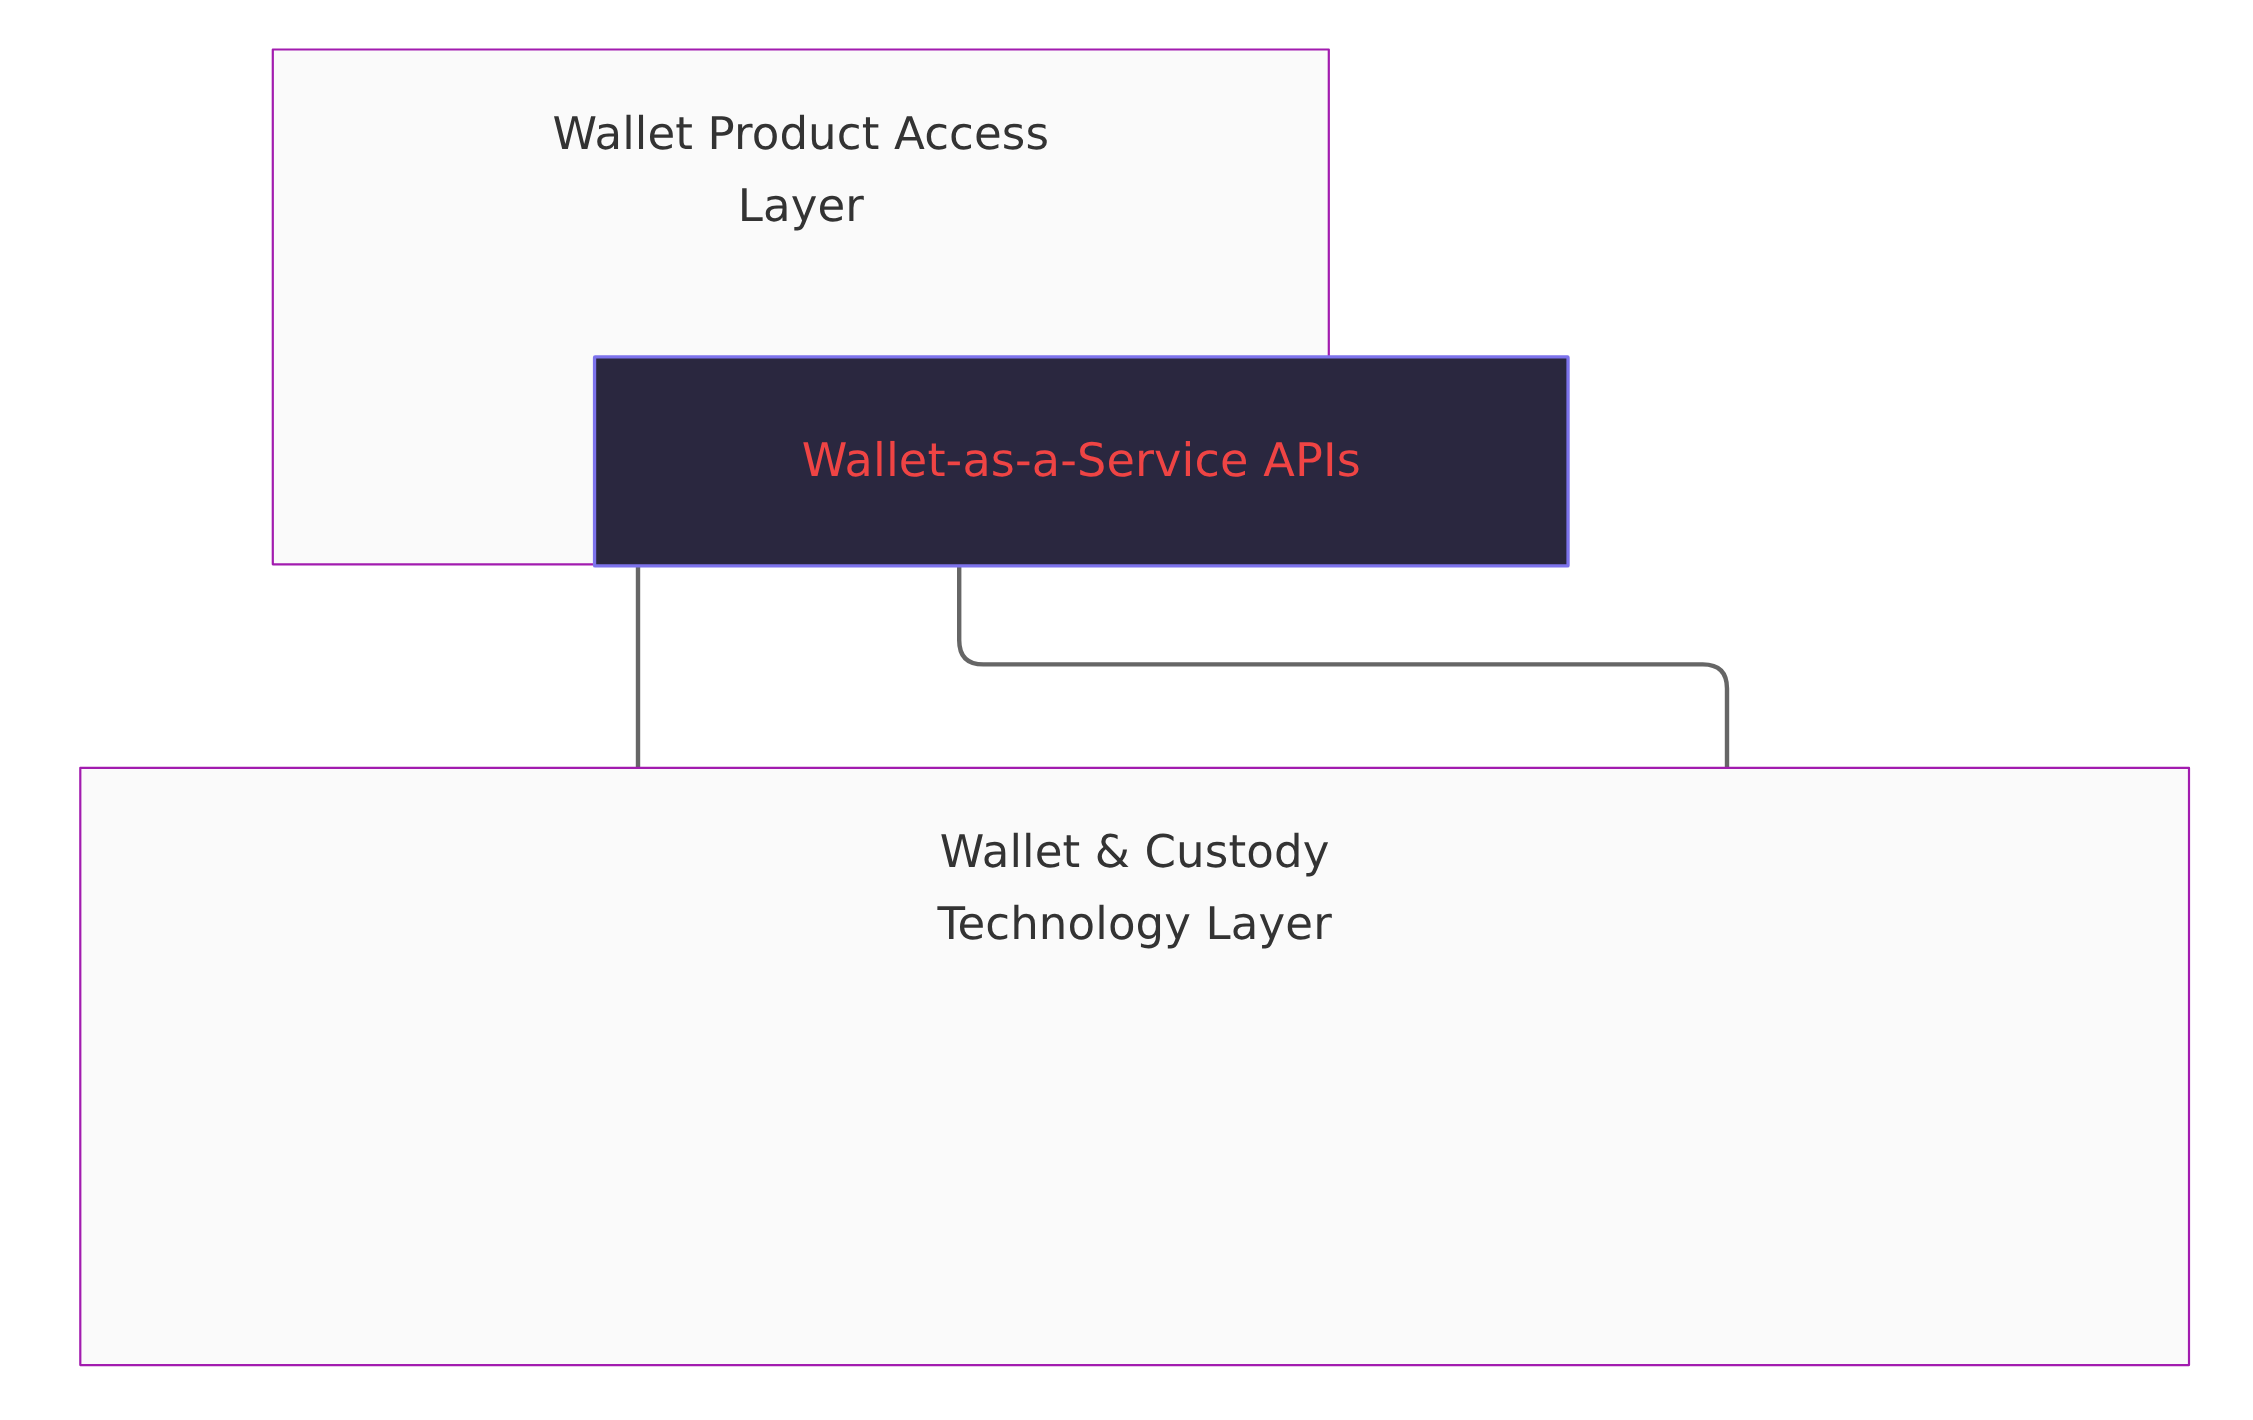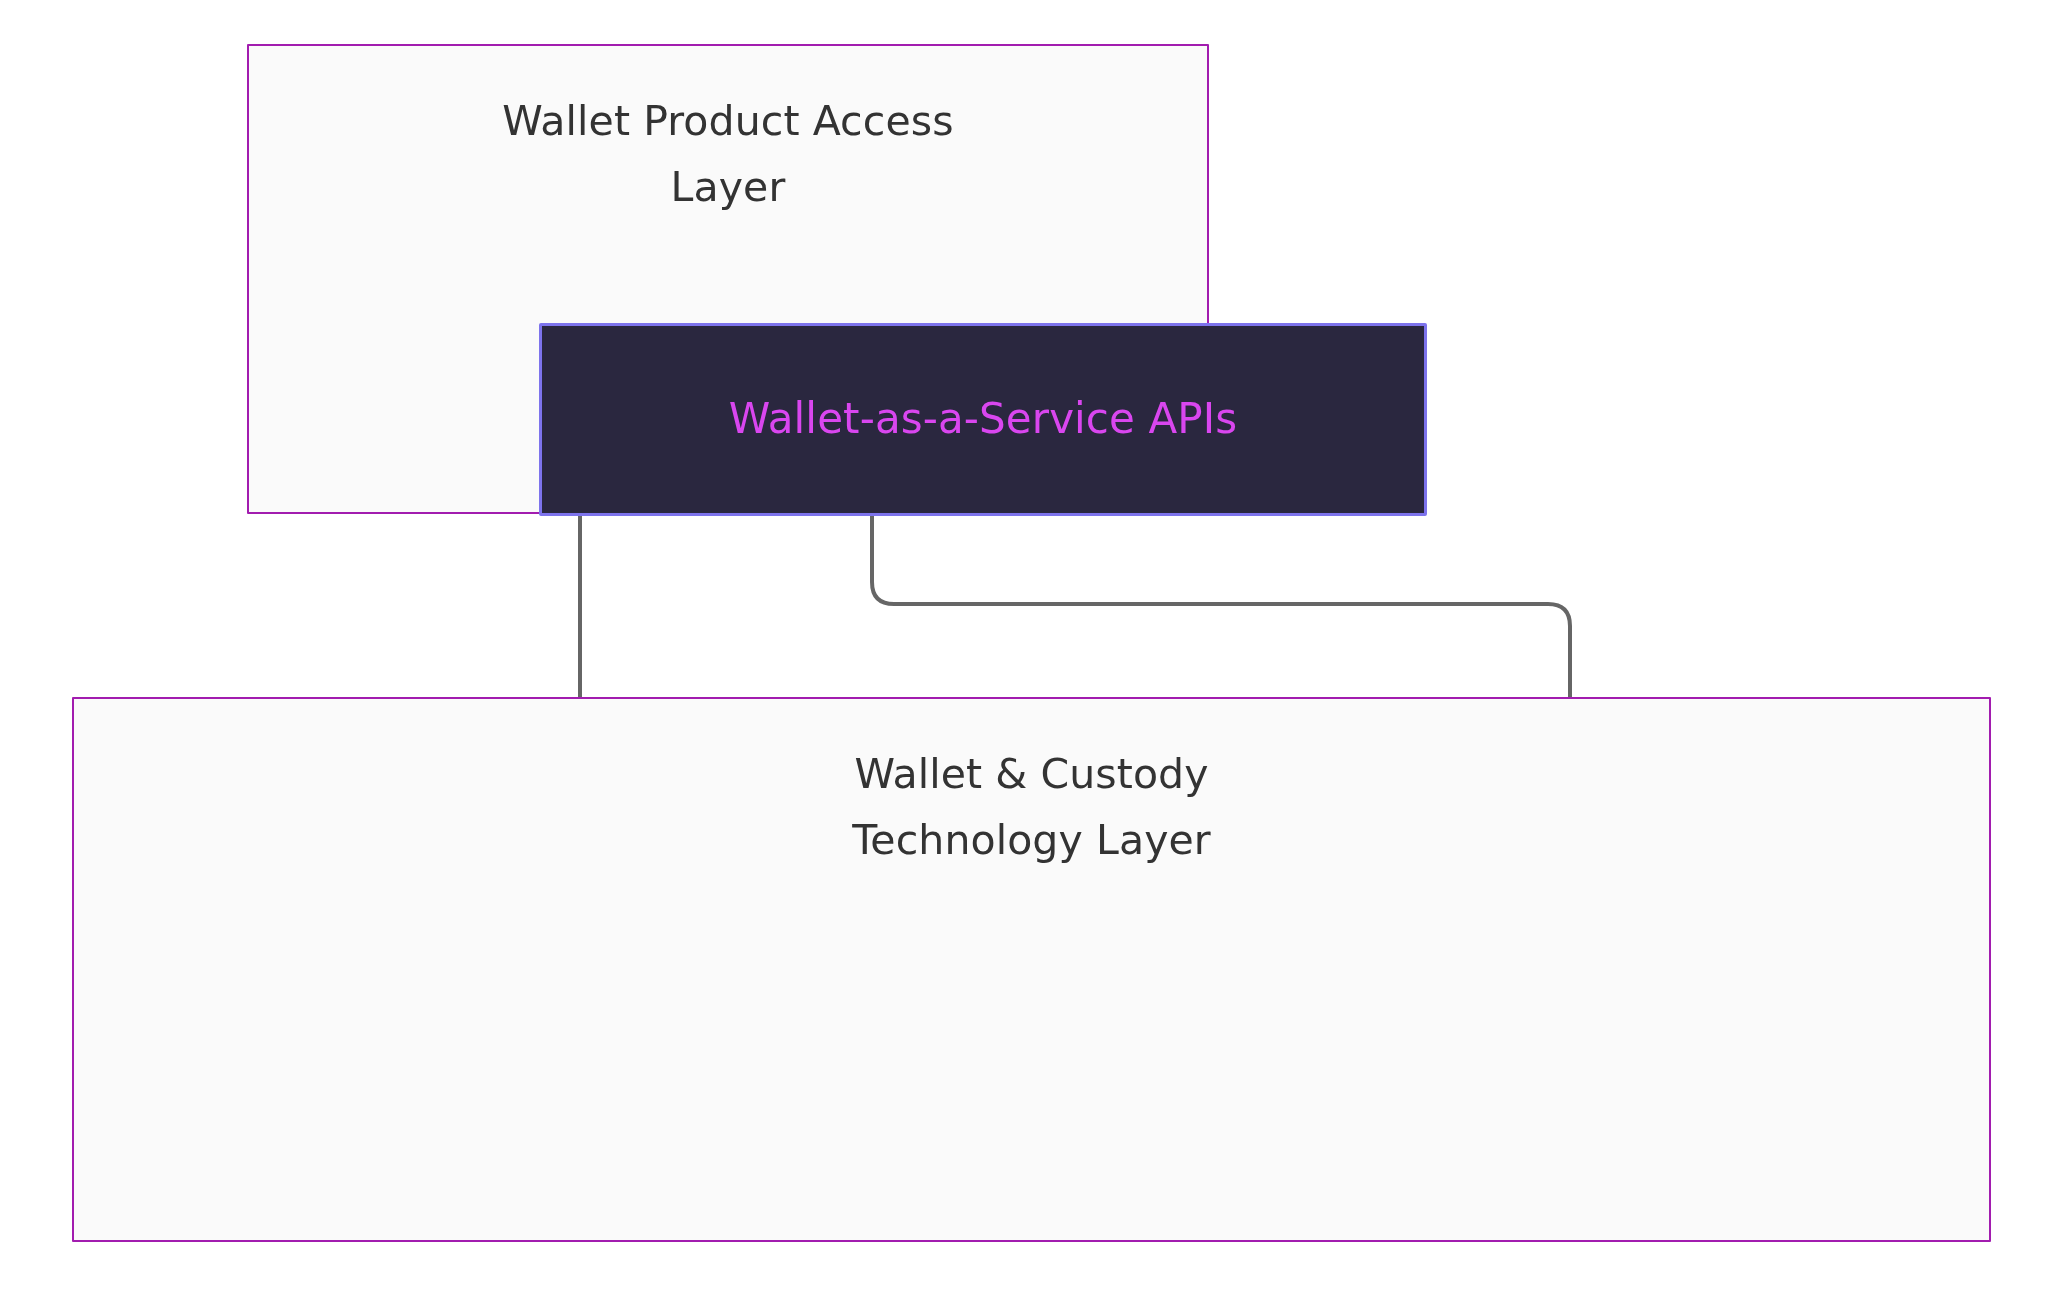--- a/index.html
+++ b/index.html
@@ -56,21 +56,21 @@
     box-sizing: border-box;
     background: #2a273f;
     border: 3px solid #7d73ec;
     border-radius: 2px;
     display: flex;
     align-items: center;
     justify-content: center;
     z-index: 3;
   }
   .node-label {
-    color: #d946ef;
+    color: #ef4444;
     font-size: 42px;
     line-height: 1.58;
     text-align: center;
     white-space: pre-line;
     letter-spacing: 0.1px;
     padding: 0 14px;
     font-family: "DejaVu Sans", sans-serif;
   }
 
   

